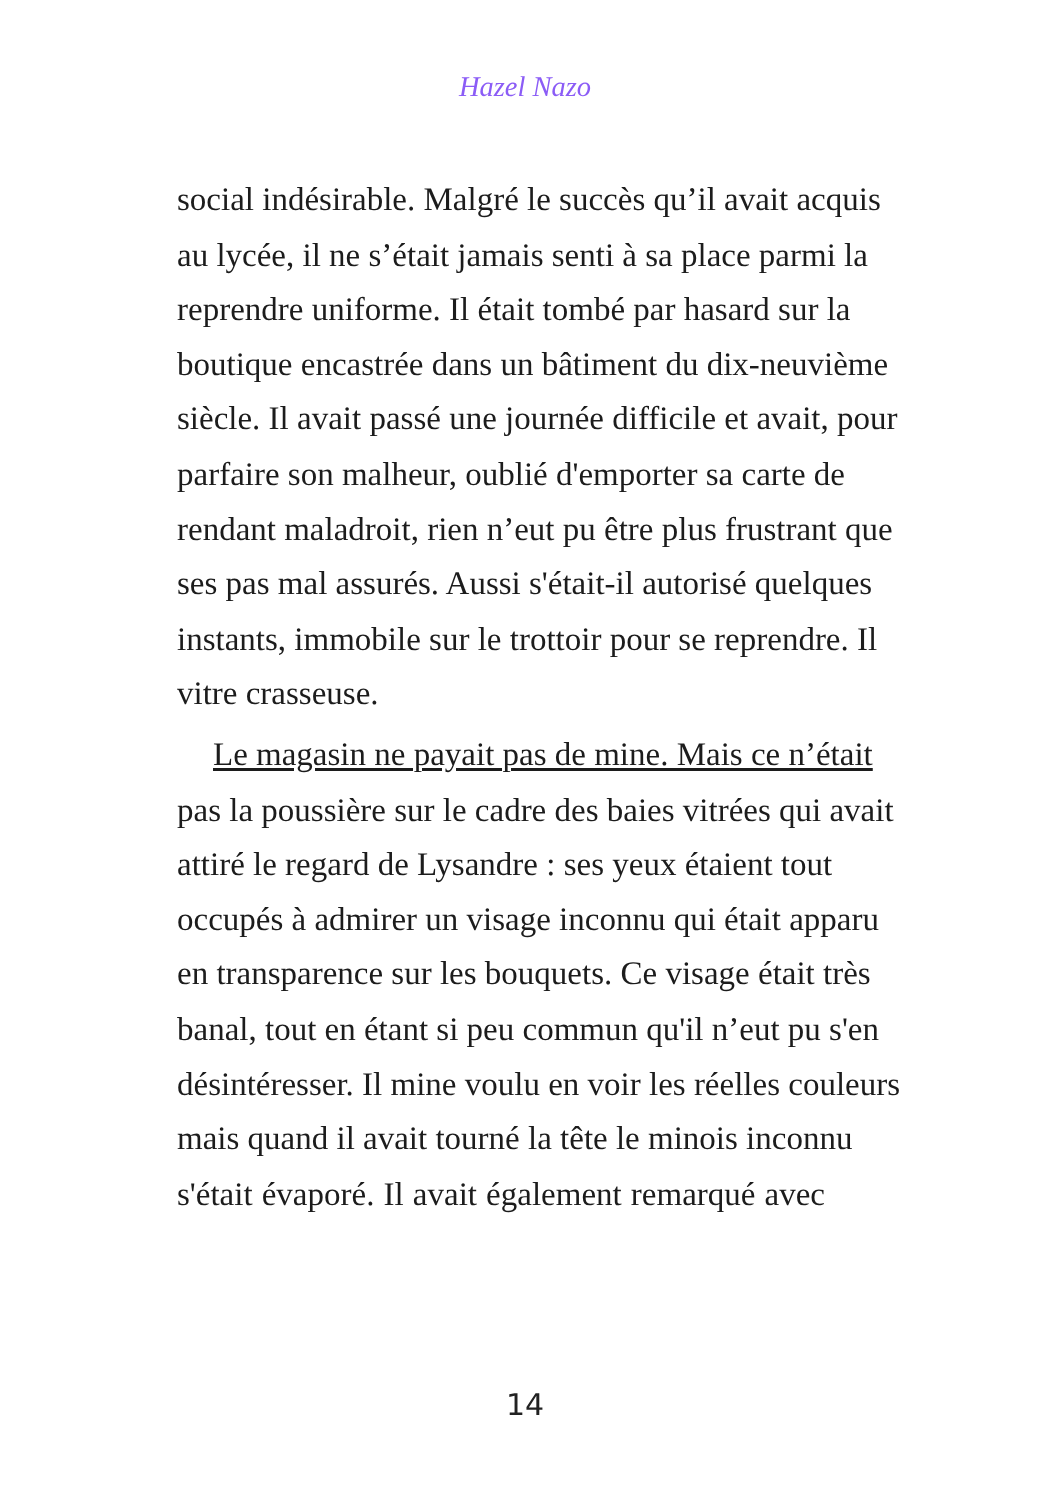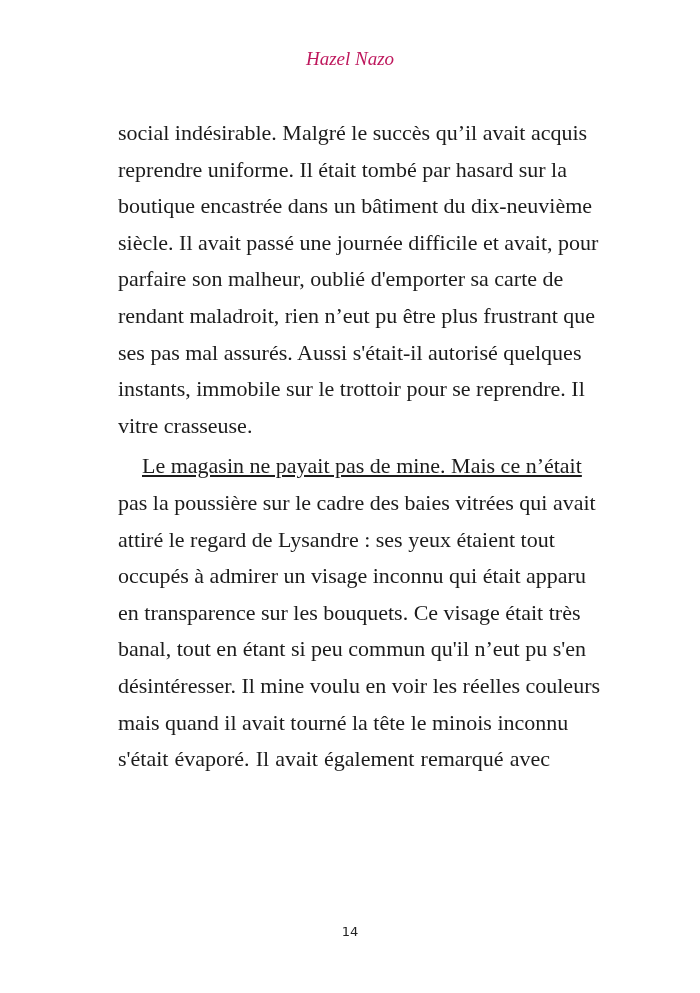--- a/index.html
+++ b/index.html
@@ -1,44 +1,45 @@
 <!DOCTYPE html>
 <html><head>
 <meta charset="utf-8">
 <style>
   html, body { margin:0; padding:0; background:#ffffff; }
   body { width:700px; height:993px; position:relative; overflow:hidden; }
   .header {
     position:absolute; top:48px; left:0; width:700px; text-align:center;
-    font-family:"Liberation Serif", serif; font-style:italic; font-size:19px; color:#be185d;
+    font-family:"Liberation Serif", serif; font-style:italic; font-size:19px; color:#8b5cf6;
   }
   .body-text {
     position:absolute; left:118px; top:115px; width:432px;
     font-family:"Liberation Serif", serif; font-size:22px; color:#1c1c1c;
   }
   .line {
     display:block; height:36.6px; line-height:36.6px; white-space:nowrap;
     text-align:justify; text-align-last:justify;
   }
   .line.last { text-align-last:left; }
   .line.indent { padding-left:24px;text-decoration:underline; }
   .para-gap { height:4px; }
   .page-number {
     position:absolute; top:924px; left:0; width:700px; text-align:center;
-    font-family:"DejaVu Sans", sans-serif; font-size:13px; color:#222;
+    font-family:"DejaVu Sans", sans-serif; font-size:20px; color:#222;
   }
 </style>
 </head>
 <body>
 
 <div class="header">Hazel Nazo</div>
 
 <div class="body-text">
   <div>
     <span class="line">social indésirable. Malgré le succès qu’il avait acquis</span>
+    <span class="line">au lycée, il ne s’était jamais senti à sa place parmi la</span>
     <span class="line">reprendre uniforme. Il était tombé par hasard sur la</span>
     <span class="line">boutique encastrée dans un bâtiment du dix-neuvième</span>
     <span class="line">siècle. Il avait passé une journée difficile et avait, pour</span>
     <span class="line">parfaire son malheur, oublié d'emporter sa carte de</span>
     <span class="line">rendant maladroit, rien n’eut pu être plus frustrant que</span>
     <span class="line">ses pas mal assurés. Aussi s'était-il autorisé quelques</span>
     <span class="line">instants, immobile sur le trottoir pour se reprendre. Il</span>
     <span class="line last">vitre crasseuse.</span>
   </div>
   <div class="para-gap"></div>

